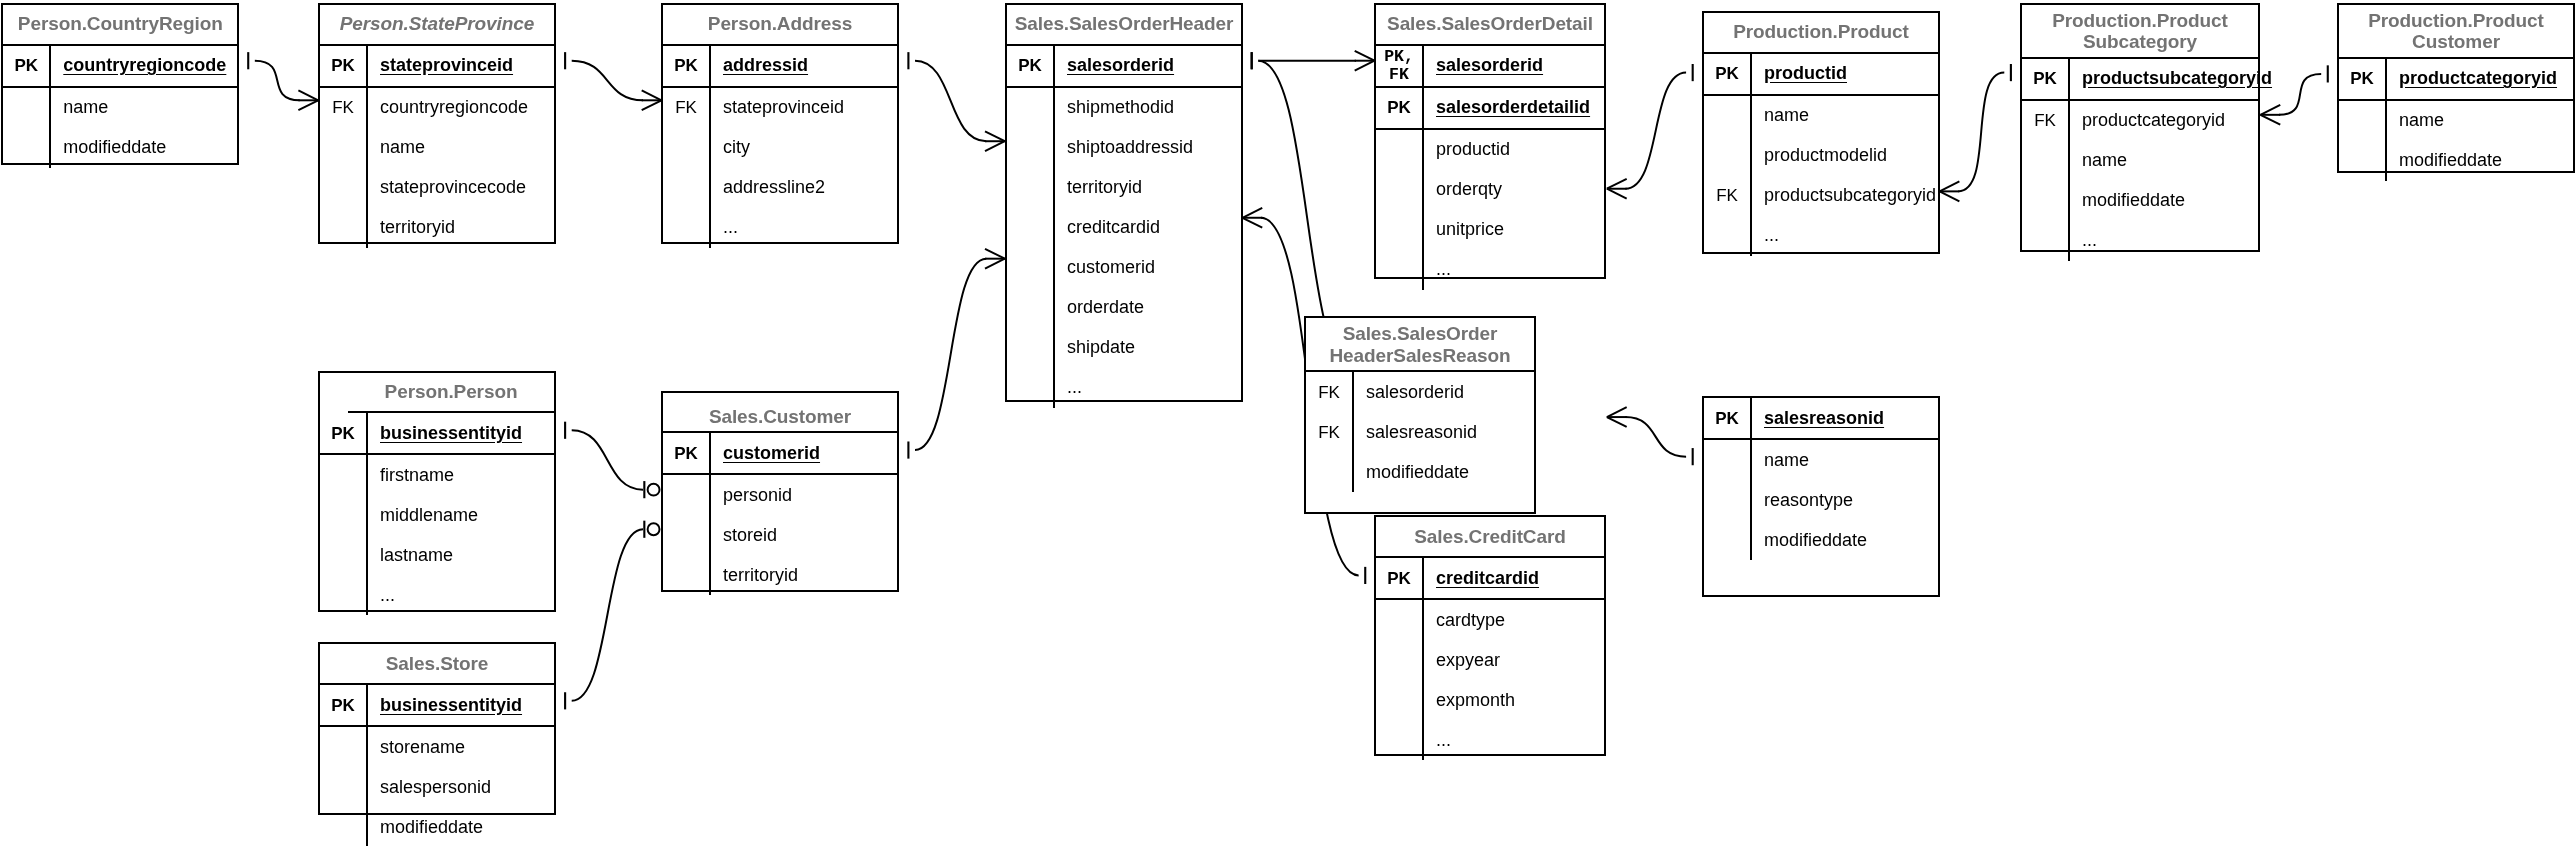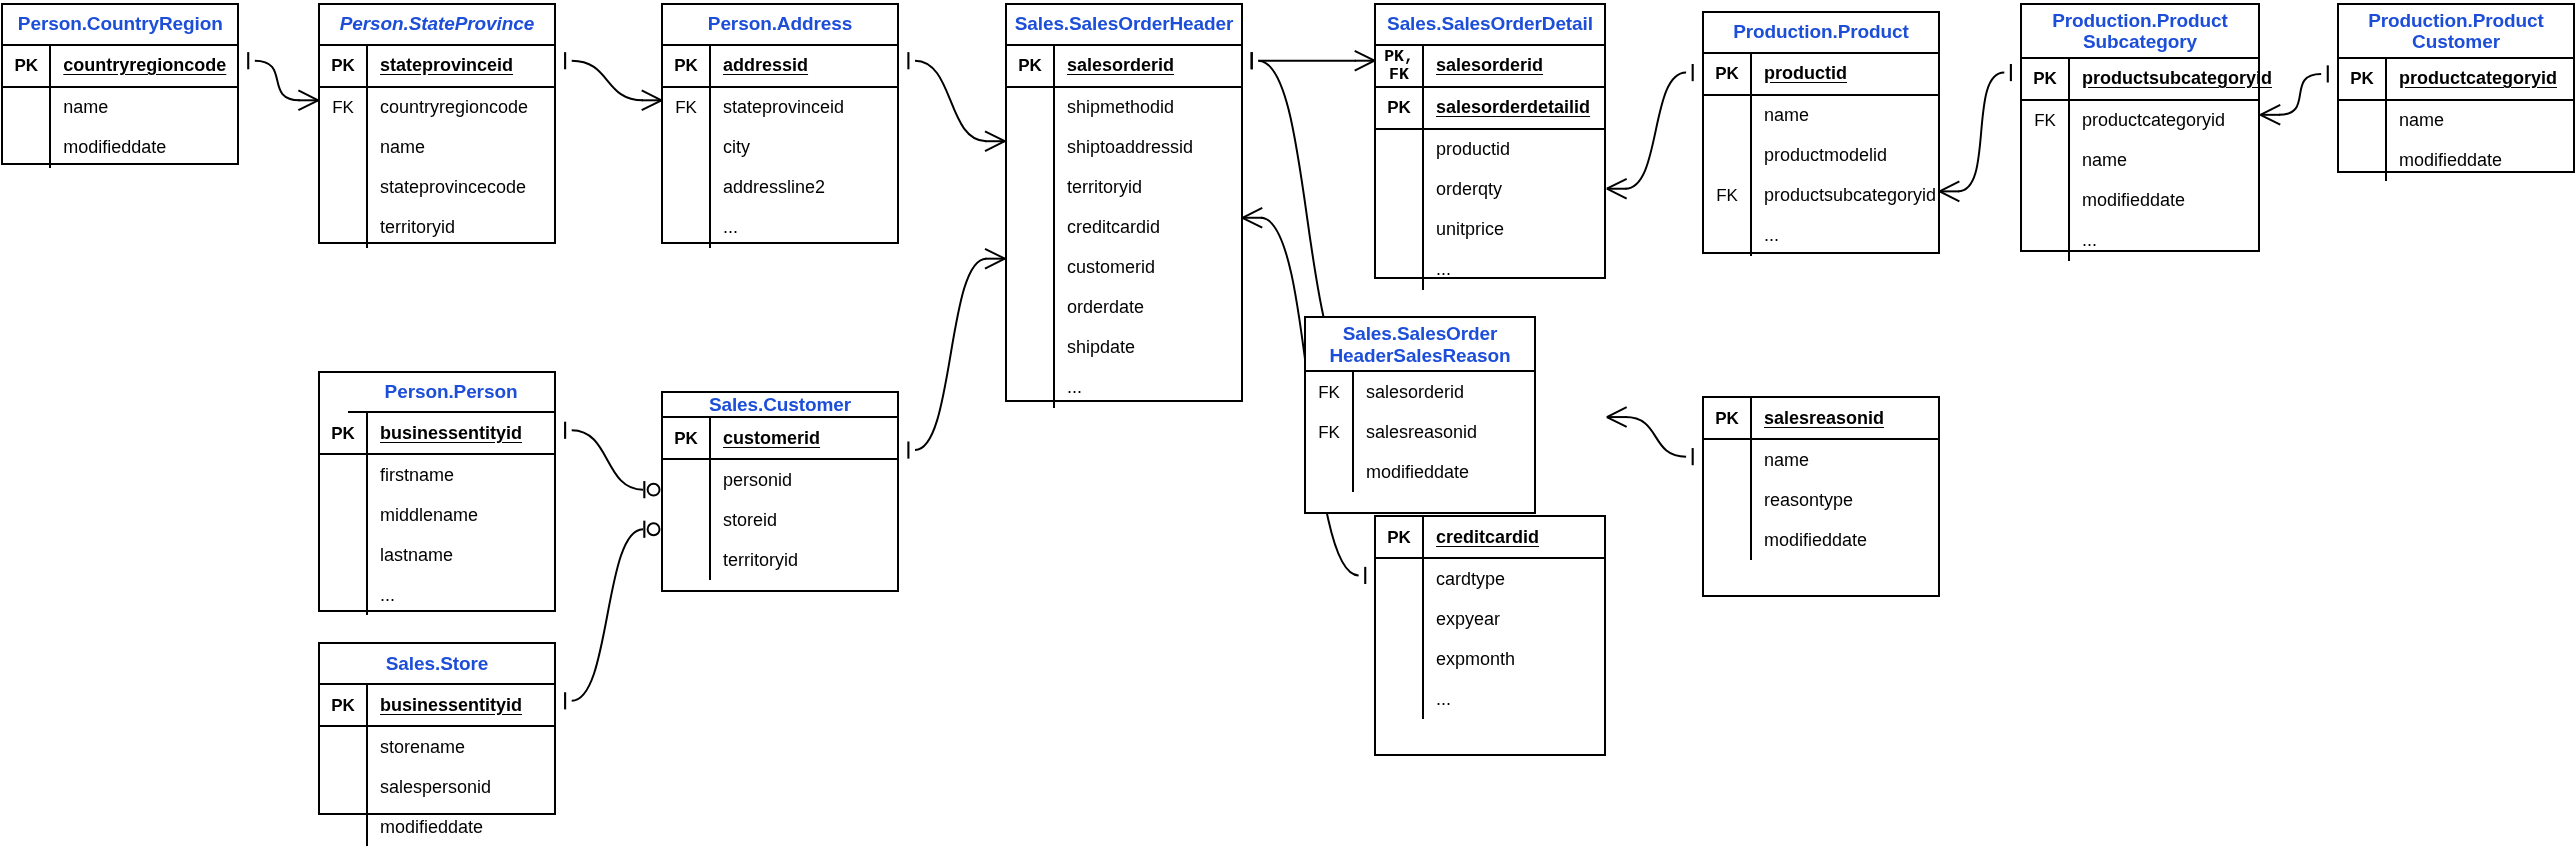--- a/index.html
+++ b/index.html
@@ -8,21 +8,21 @@
     font-family:"Liberation Sans", sans-serif;
     position:relative;overflow:hidden;
   }
   #canvas{position:absolute;left:0;top:0;width:2576px;height:846px;}
   #links{position:absolute;left:0;top:0;width:2576px;height:846px;pointer-events:none;}
   .entity{
     position:absolute;background:#ffffff;border:2px solid #000000;
     box-sizing:border-box;
   }
   .ent-title{
-    font-weight:bold;font-size:19px;color:#1d4ed8;text-align:center;
+    font-weight:bold;font-size:19px;color:#737373;text-align:center;
     line-height:1.12;letter-spacing:-0.1px;
     display:flex;align-items:center;justify-content:center;
     box-sizing:border-box;padding:4px 4px;
     border-bottom:2px solid #000;
   }
   .section{display:flex;box-sizing:border-box;}
   .section + .section{border-top:2px solid #000;}
   .keycol{
     width:48px;flex:0 0 48px;border-right:2px solid #000;box-sizing:border-box;
     display:flex;flex-direction:column;
@@ -581,20 +581,23 @@
           <div class="frow">
             <span>reasontype</span>
           </div>
           <div class="frow">
             <span>modifieddate</span>
           </div>
         </div>
       </div>
     </div>
     <div class="entity" style="left: 1374px; top: 515px; width: 232px; height: 241px;">
+      <div class="ent-title" style="height: 41px;">
+        <span>Sales.CreditCard</span>
+      </div>
       <div class="section">
         <div class="keycol">
           <div class="krow">
             <span>PK</span>
           </div>
         </div>
         <div class="fieldcol">
           <div class="frow pk">
             <span>creditcardid</span>
           </div>
@@ -672,21 +675,21 @@
           <div class="frow">
             <span>lastname</span>
           </div>
           <div class="frow">
             <span>...</span>
           </div>
         </div>
       </div>
     </div>
     <div class="entity" style="left: 661px; top: 391px; width: 238px; height: 201px;">
-      <div class="ent-title" style="height: 25px;">
+      <div class="ent-title" style="height: 40px; align-items: flex-end;">
         <span>Sales.Customer</span>
       </div>
       <div class="section">
         <div class="keycol">
           <div class="krow">
             <span>PK</span>
           </div>
         </div>
         <div class="fieldcol">
           <div class="frow pk">

